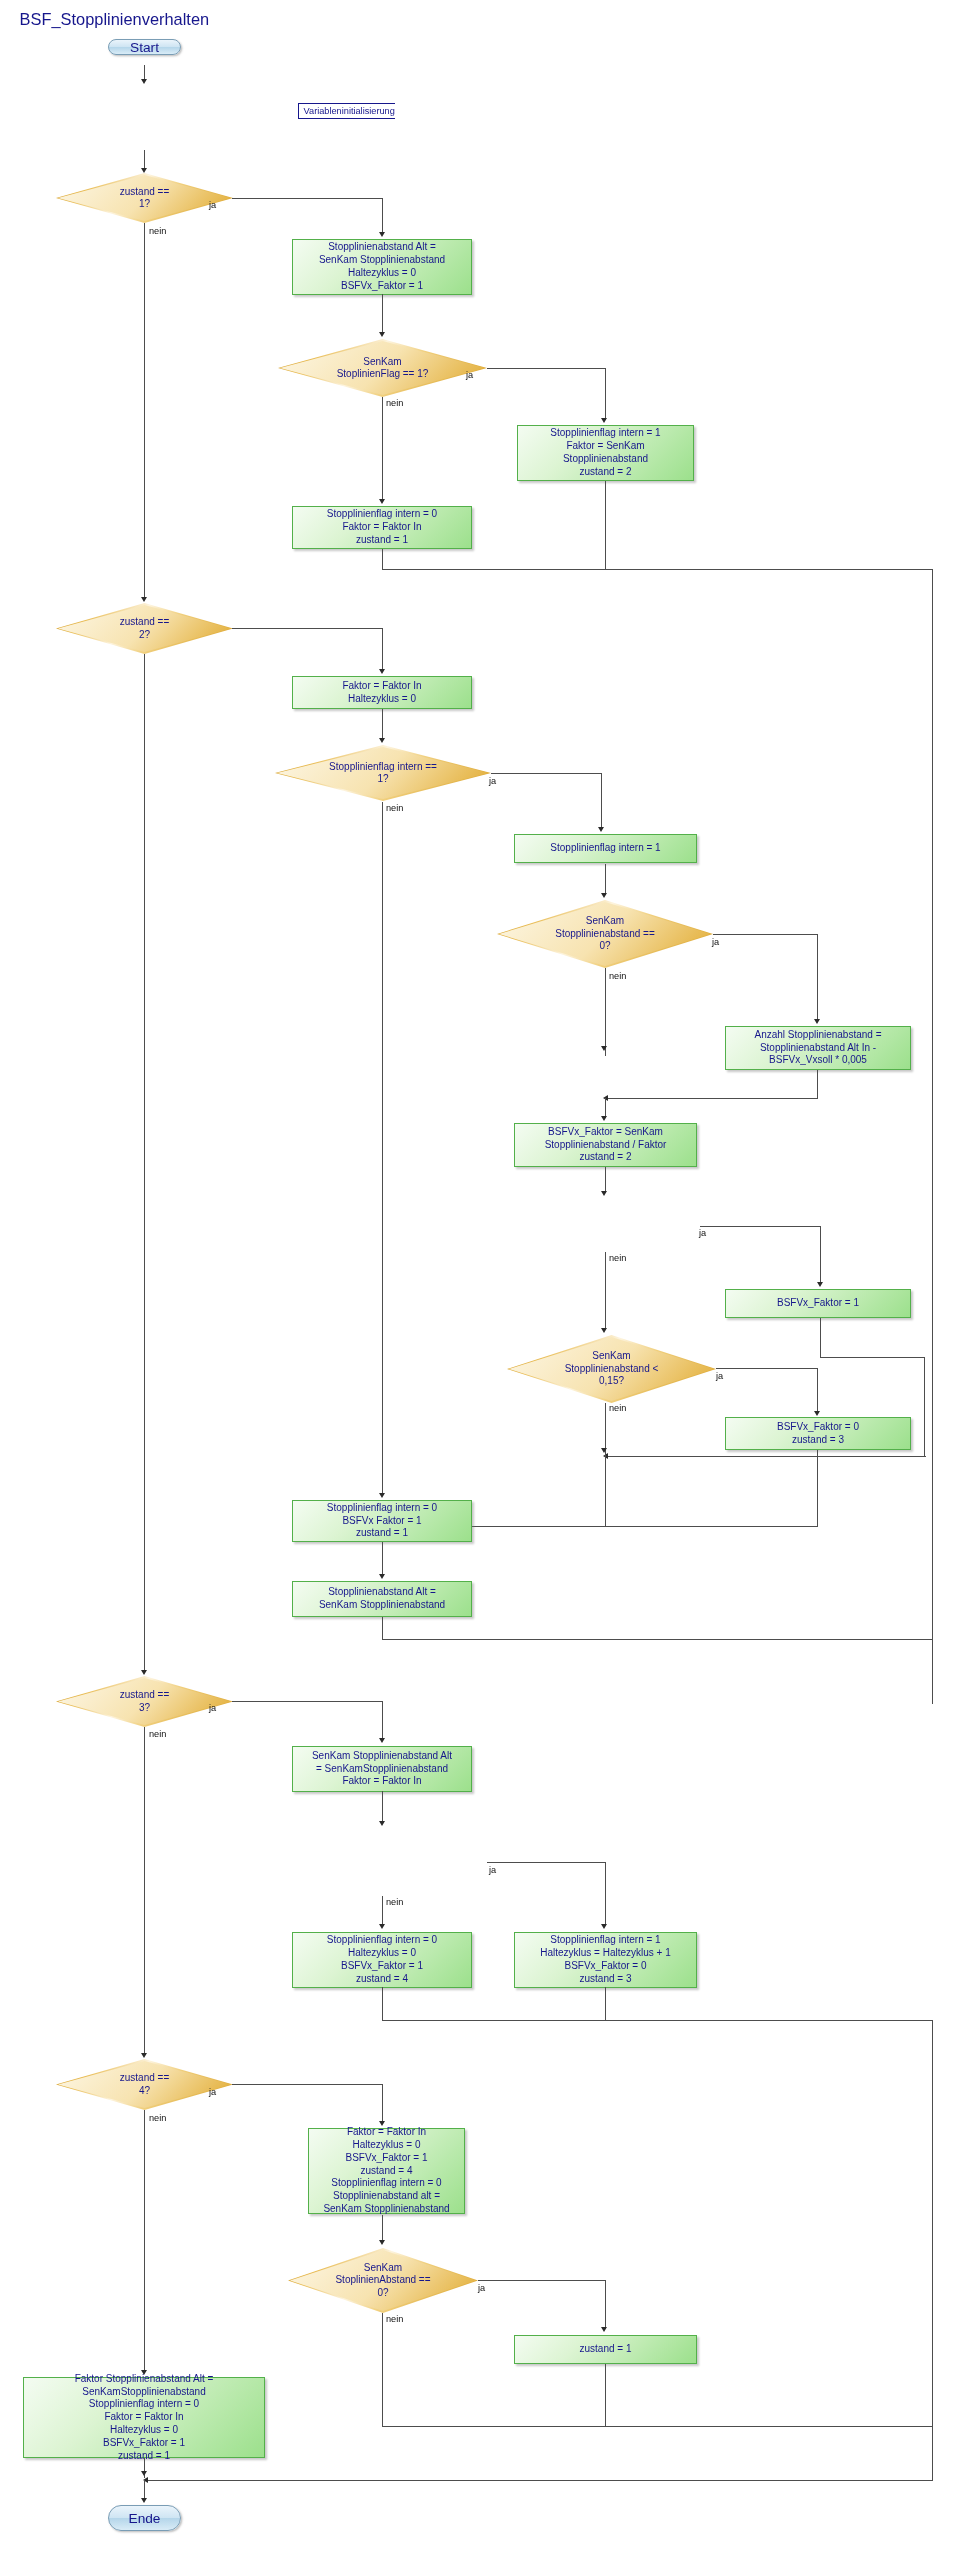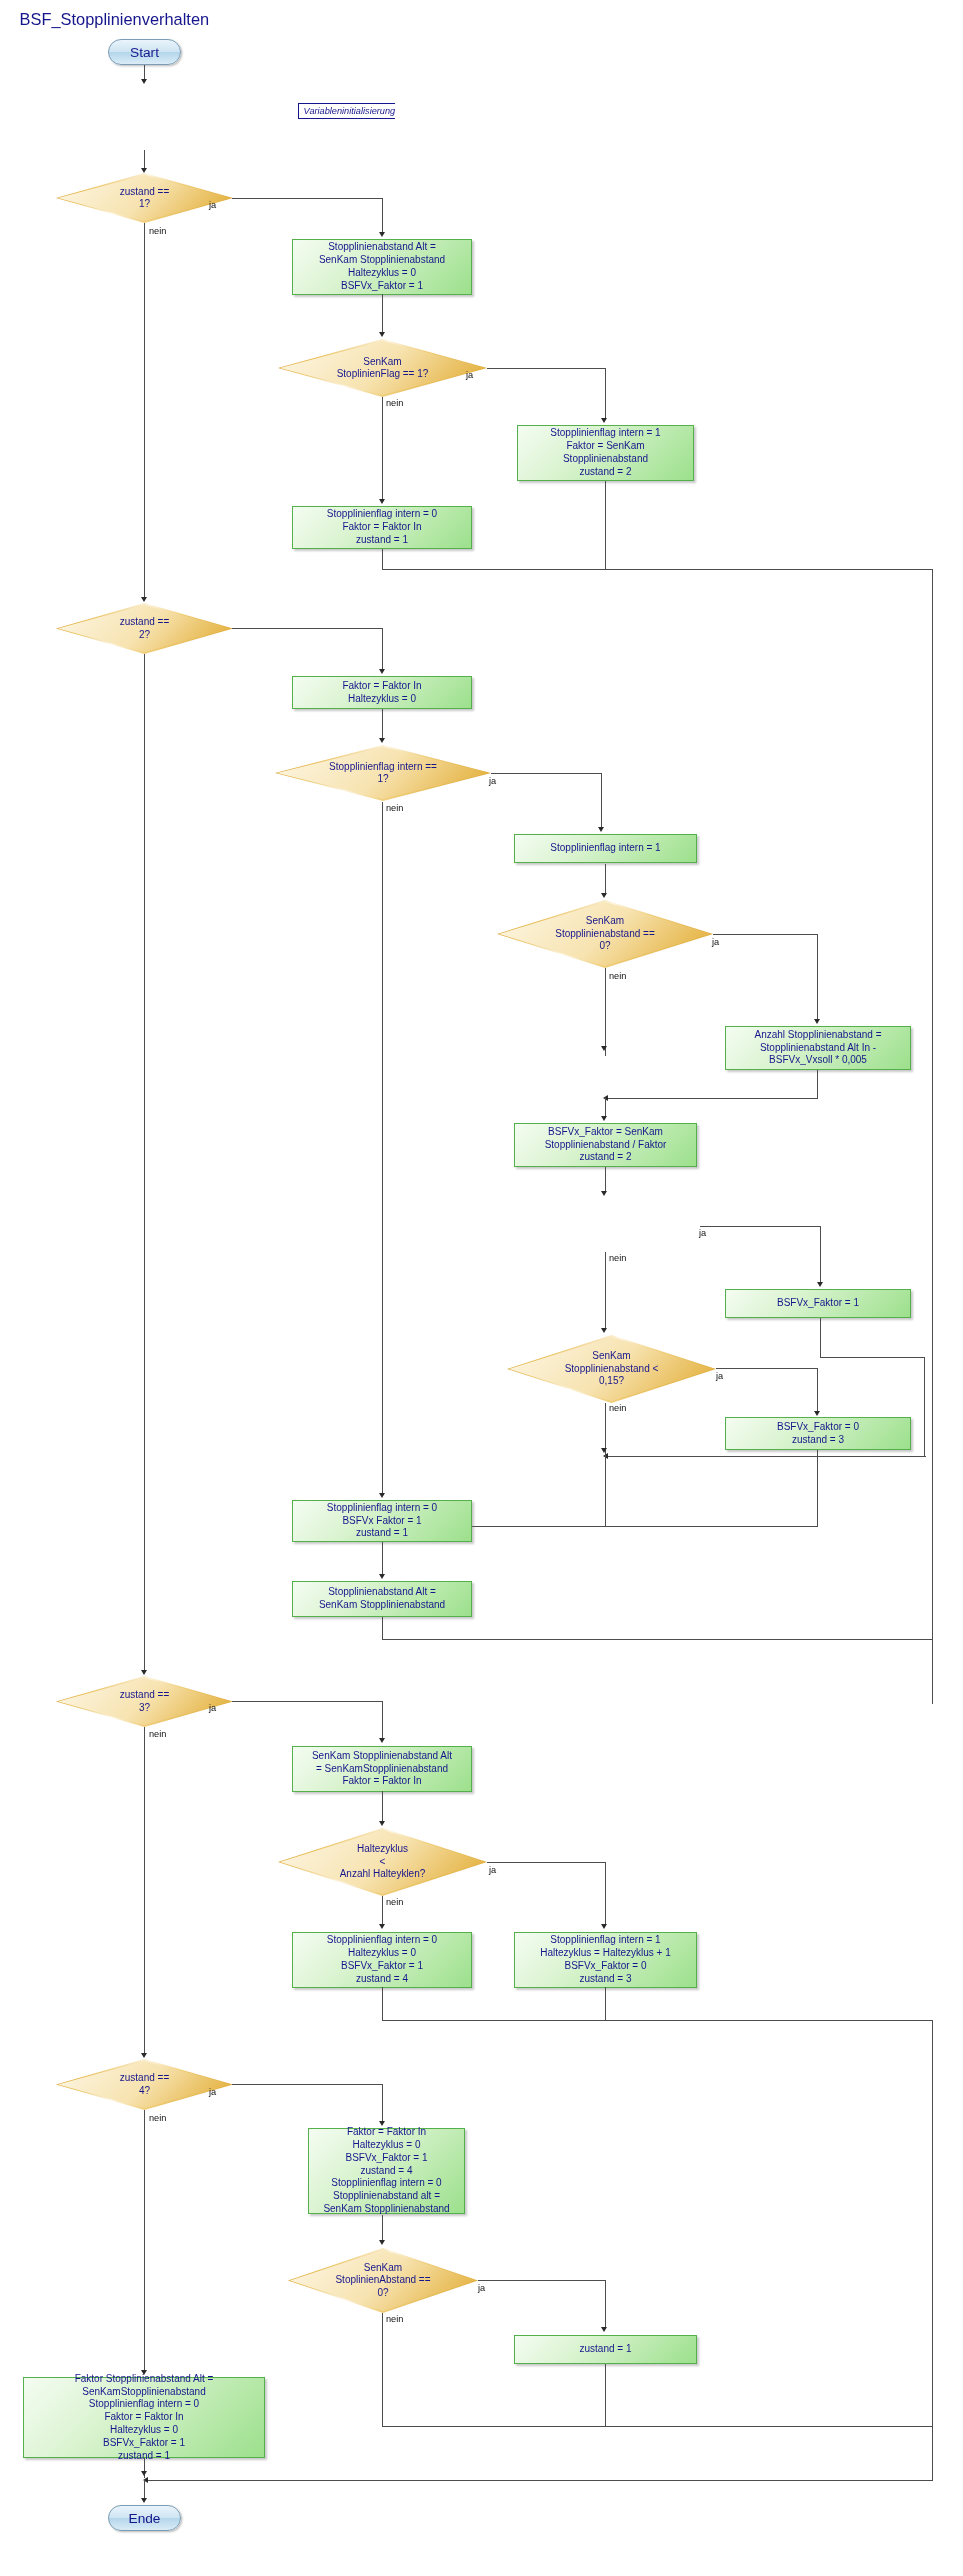--- a/index.html
+++ b/index.html
@@ -134,29 +134,29 @@
     align-items: center;
   }
 </style>
 </head>
 <body>
 
 <div id="canvas">
 
   <div class="diagram-title">BSF_Stopplinienverhalten</div>
 
-  <div class="terminator" style="left:108px; top:39px; width:73px; height:26px;">
+  <div class="terminator" style="left:108px; top:39px; width:73px; height:16px;">
     <span>Start</span>
   </div>
 
   <div class="ln-v" style="left:144px; top:65px; height:15.7px;"></div>
   <div class="arrow down" style="left:141px; top:79px;"></div>
 
 
-  <div class="annotation" style="left:298px; top:103px;font-style:italic;">Variableninitialisierung</div>
+  <div class="annotation" style="left:298px; top:103px;">Variableninitialisierung</div>
 
   <div class="ln-v" style="left:144px; top:150px; height:19.6px;"></div>
   <div class="arrow down" style="left:141px; top:168px;"></div>
 
   <div class="decision" style="left:56px; top:173px; width:177px; height:50px;">
     <div class="dborder"></div>
     <div class="dfill"></div>
     <div class="dlabel">
       <span>zustand ==</span>
       <span>1?</span>
@@ -392,29 +392,20 @@
 
   <div class="process" style="left:292px; top:1746px; width:180px; height:46px;">
     <span class="ln">SenKam Stopplinienabstand Alt</span>
     <span class="ln">= SenKamStopplinienabstand</span>
     <span class="ln">Faktor = Faktor In</span>
   </div>
 
   <div class="ln-v" style="left:382px; top:1791px; height:31px;"></div>
   <div class="arrow down" style="left:379px; top:1821px;"></div>
 
-  <div class="decision" style="left:278px; top:1828px; width:209px; height:68px;">
-    <div class="dborder"></div>
-    <div class="dfill"></div>
-    <div class="dlabel">
-      <span>Haltezyklus</span>
-      <span>&lt;</span>
-      <span>Anzahl Halteyklen?</span>
-    </div>
-  </div>
   <div class="elabel" style="left:489px; top:1865px;">ja</div>
   <div class="elabel" style="left:386px; top:1897px;">nein</div>
 
   <div class="ln-h" style="left:487px; top:1862px; width:118px;"></div>
   <div class="ln-v" style="left:605px; top:1862px; height:64px;"></div>
   <div class="arrow down" style="left:601px; top:1924px;"></div>
 
   <div class="ln-v" style="left:382px; top:1896px; height:30px;"></div>
   <div class="arrow down" style="left:379px; top:1924px;"></div>
 

